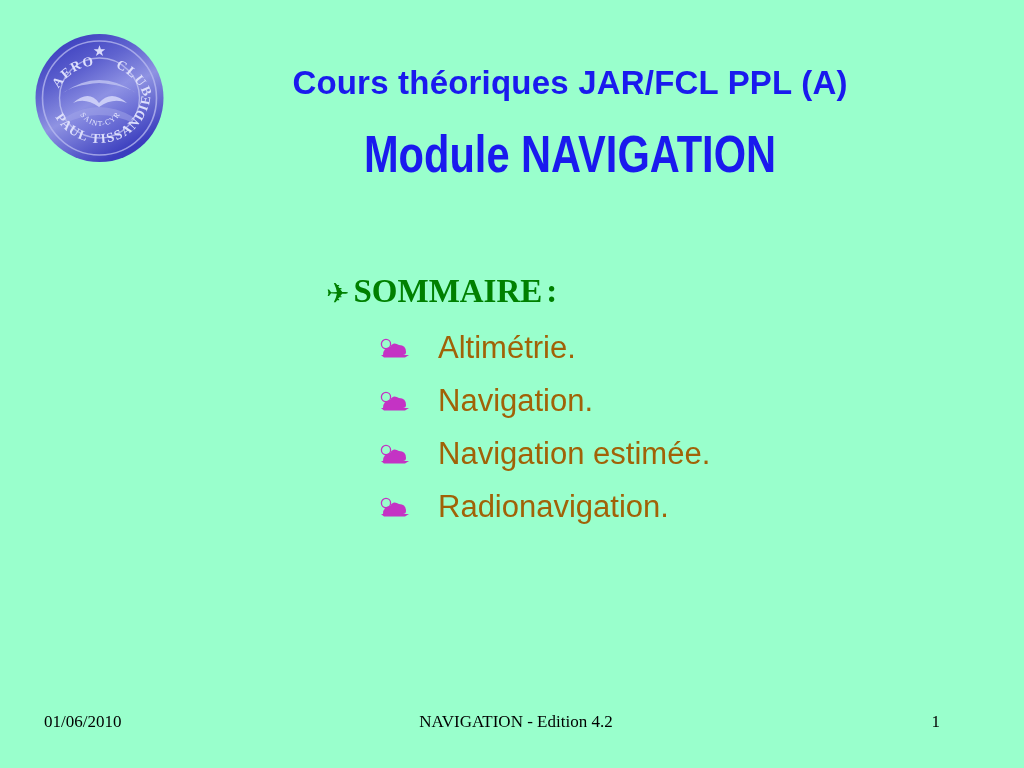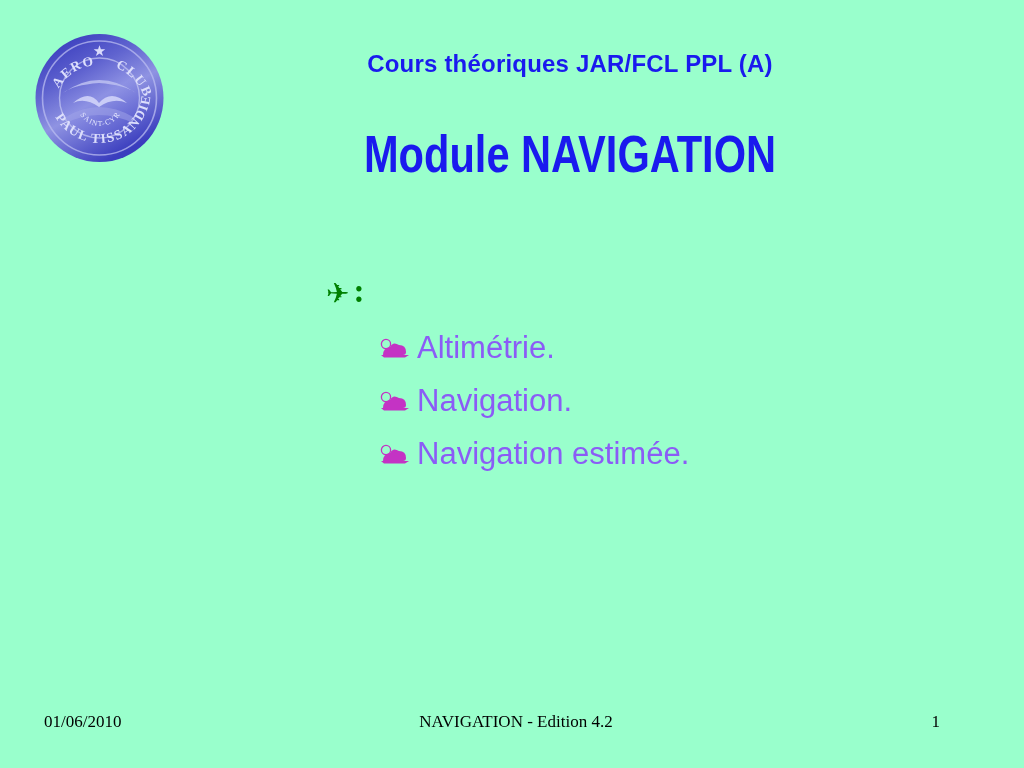--- a/index.html
+++ b/index.html
@@ -30,26 +30,26 @@
     top: 27px;
     width: 133px;
     height: 140px;
   }
   #logo svg { display: block; width: 133px; height: 140px; }
 
   
   #title-line1 {
     position: absolute;
     left: 190px;
-    top: 50px;
+    top: 64px;
     width: 760px;
     text-align: center;
     font-family: "Liberation Sans", sans-serif;
     font-weight: bold;
-    font-size: 24px;
+    font-size: 33px;
     letter-spacing: 0.2px;
     color: #1a1aee;
     white-space: nowrap;
   }
   #title-line2 {
     position: absolute;
     left: 190px;
     top: 126px;
     width: 760px;
     text-align: center;
@@ -94,22 +94,23 @@
     list-style: none;
     margin: 9px 0 0 0;
     padding: 0 0 0 54px;
   }
   ul#topic-list li {
     display: flex;
     align-items: center;
     height: 53px;
     font-family: "Liberation Sans", sans-serif;
     font-size: 31px;
-    color: #8b5cf6;
-    white-space: nowrap;
+    color: #a16207;
+    white-space: nowrap;
+    gap: 21px;
   }
   .cloud-bullet {
     width: 30px;
     height: 24px;
     margin-right: 7px;
     flex: 0 0 auto;
     position: relative;
     top: 1px;
   }
   .cloud-bullet svg { display: block; width: 30px; height: 24px; }
@@ -186,20 +187,21 @@
   </div>
 
   <div id="title-line1">Cours théoriques JAR/FCL PPL (A)</div>
 
   <div id="title-line2">Module NAVIGATION</div>
 
   <div id="sommaire-block">
 
     <div id="sommaire-head">
       <span class="plane-bullet">✈</span>
+      <span id="sommaire-label">SOMMAIRE</span>
       <span>:</span>
     </div>
 
     <ul id="topic-list">
       <li>
         <span class="cloud-bullet">
           <svg viewBox="0 0 30 24" xmlns="http://www.w3.org/2000/svg" aria-hidden="true">
             <circle cx="6" cy="7" r="4.6" fill="none" stroke="#c433c4" stroke-width="1.3"></circle>
             <path d="M 3,18 Q 3,11 10,10 Q 13,4 19,8 Q 26,8 26,15 Q 26,18 23,18 Z" fill="#c433c4"></path>
             <path d="M 1,18 L 29,18 L 25,20.5 L 4,20.5 Z" fill="#c433c4"></path>
@@ -219,20 +221,30 @@
       </li>
       <li>
         <span class="cloud-bullet">
           <svg viewBox="0 0 30 24" xmlns="http://www.w3.org/2000/svg" aria-hidden="true">
             <circle cx="6" cy="7" r="4.6" fill="none" stroke="#c433c4" stroke-width="1.3"></circle>
             <path d="M 3,18 Q 3,11 10,10 Q 13,4 19,8 Q 26,8 26,15 Q 26,18 23,18 Z" fill="#c433c4"></path>
             <path d="M 1,18 L 29,18 L 25,20.5 L 4,20.5 Z" fill="#c433c4"></path>
           </svg>
         </span>
         <span>Navigation estimée.</span>
+      </li>
+      <li>
+        <span class="cloud-bullet">
+          <svg viewBox="0 0 30 24" xmlns="http://www.w3.org/2000/svg" aria-hidden="true">
+            <circle cx="6" cy="7" r="4.6" fill="none" stroke="#c433c4" stroke-width="1.3"></circle>
+            <path d="M 3,18 Q 3,11 10,10 Q 13,4 19,8 Q 26,8 26,15 Q 26,18 23,18 Z" fill="#c433c4"></path>
+            <path d="M 1,18 L 29,18 L 25,20.5 L 4,20.5 Z" fill="#c433c4"></path>
+          </svg>
+        </span>
+        <span>Radionavigation.</span>
       </li>
     </ul>
   </div>
 
   <div id="footer">
     <div class="footer-cell" id="footer-date">01/06/2010</div>
     <div class="footer-cell" id="footer-center">NAVIGATION - Edition 4.2</div>
     <div class="footer-cell" id="footer-page">1</div>
   </div>
 

